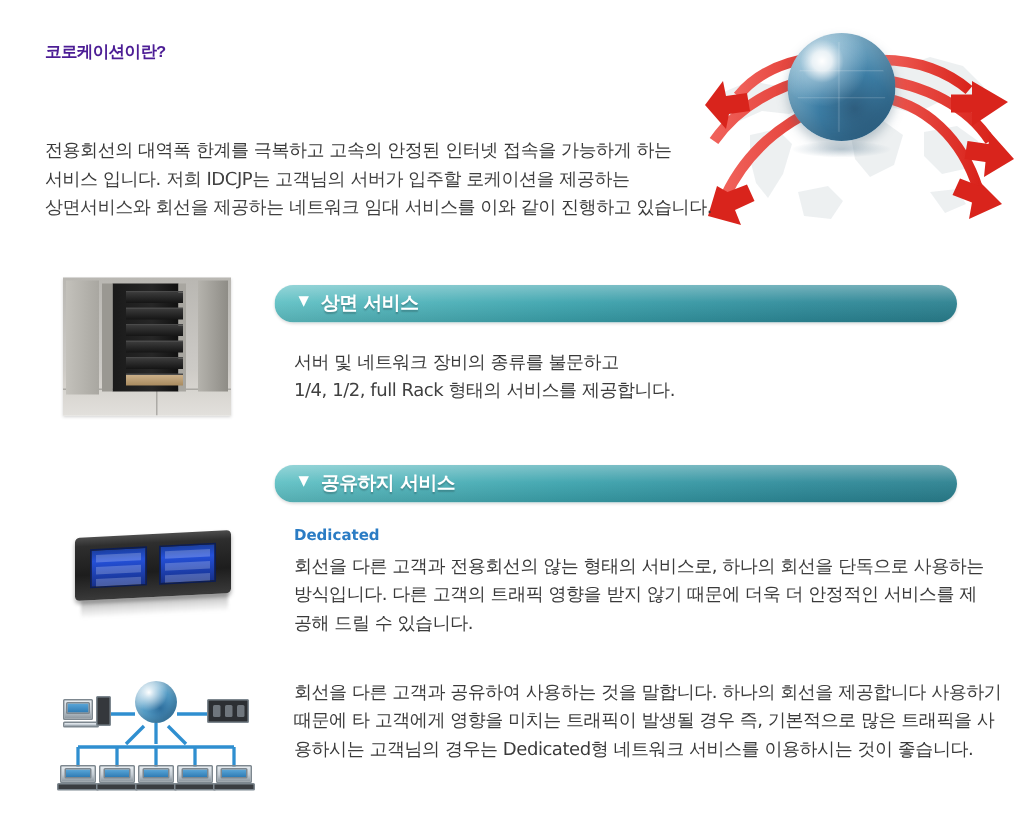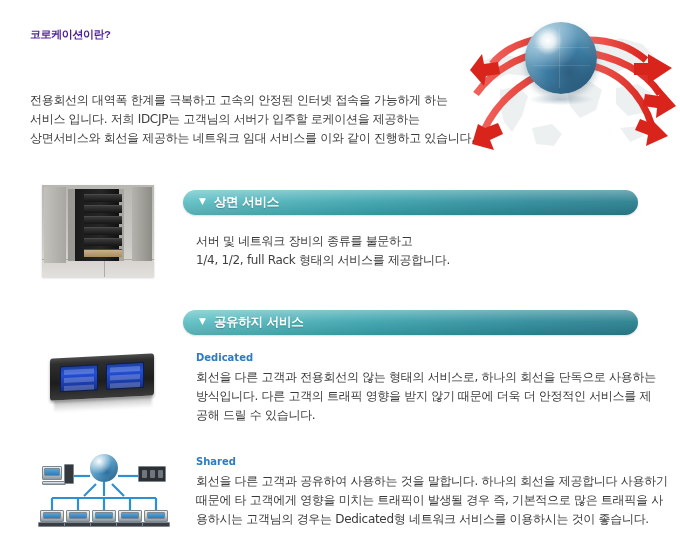--- a/index.html
+++ b/index.html
@@ -391,15 +391,14 @@
   <div class="net-node" style="left:84px;  top:60px; width:24px; height:12px;"></div>
   <div class="net-node screen" style="left:87px; top:62px; width:18px; height:7px;"></div>
   <div class="net-node" style="left:82px;  top:72px; width:28px; height:5px; background:#3a3d41;"></div>
 
   <div class="net-node" style="left:110px; top:60px; width:24px; height:12px;"></div>
   <div class="net-node screen" style="left:113px;top:62px; width:18px; height:7px;"></div>
   <div class="net-node" style="left:108px; top:72px; width:28px; height:5px; background:#3a3d41;"></div>
 </div>
 
 <div class="body-copy" style="top:452px; width:472px;">
-  <span class="sub-head">Shared</span>
   <span>회선을 다른 고객과 공유하여 사용하는 것을 말합니다. </span><span class="hl">하나의 회선을 제공합니다 사용</span><span>하기 때문에 타 고객에게 영향을 미치는 트래픽이 발생될 경우 즉, 기본적으로 많은 트래픽을 사용하시는 고객님의 경우는 Dedicated형 네트워크 서비스를 이용하시는 것이 좋습니다.</span>
 </div>
 
 </body></html>

